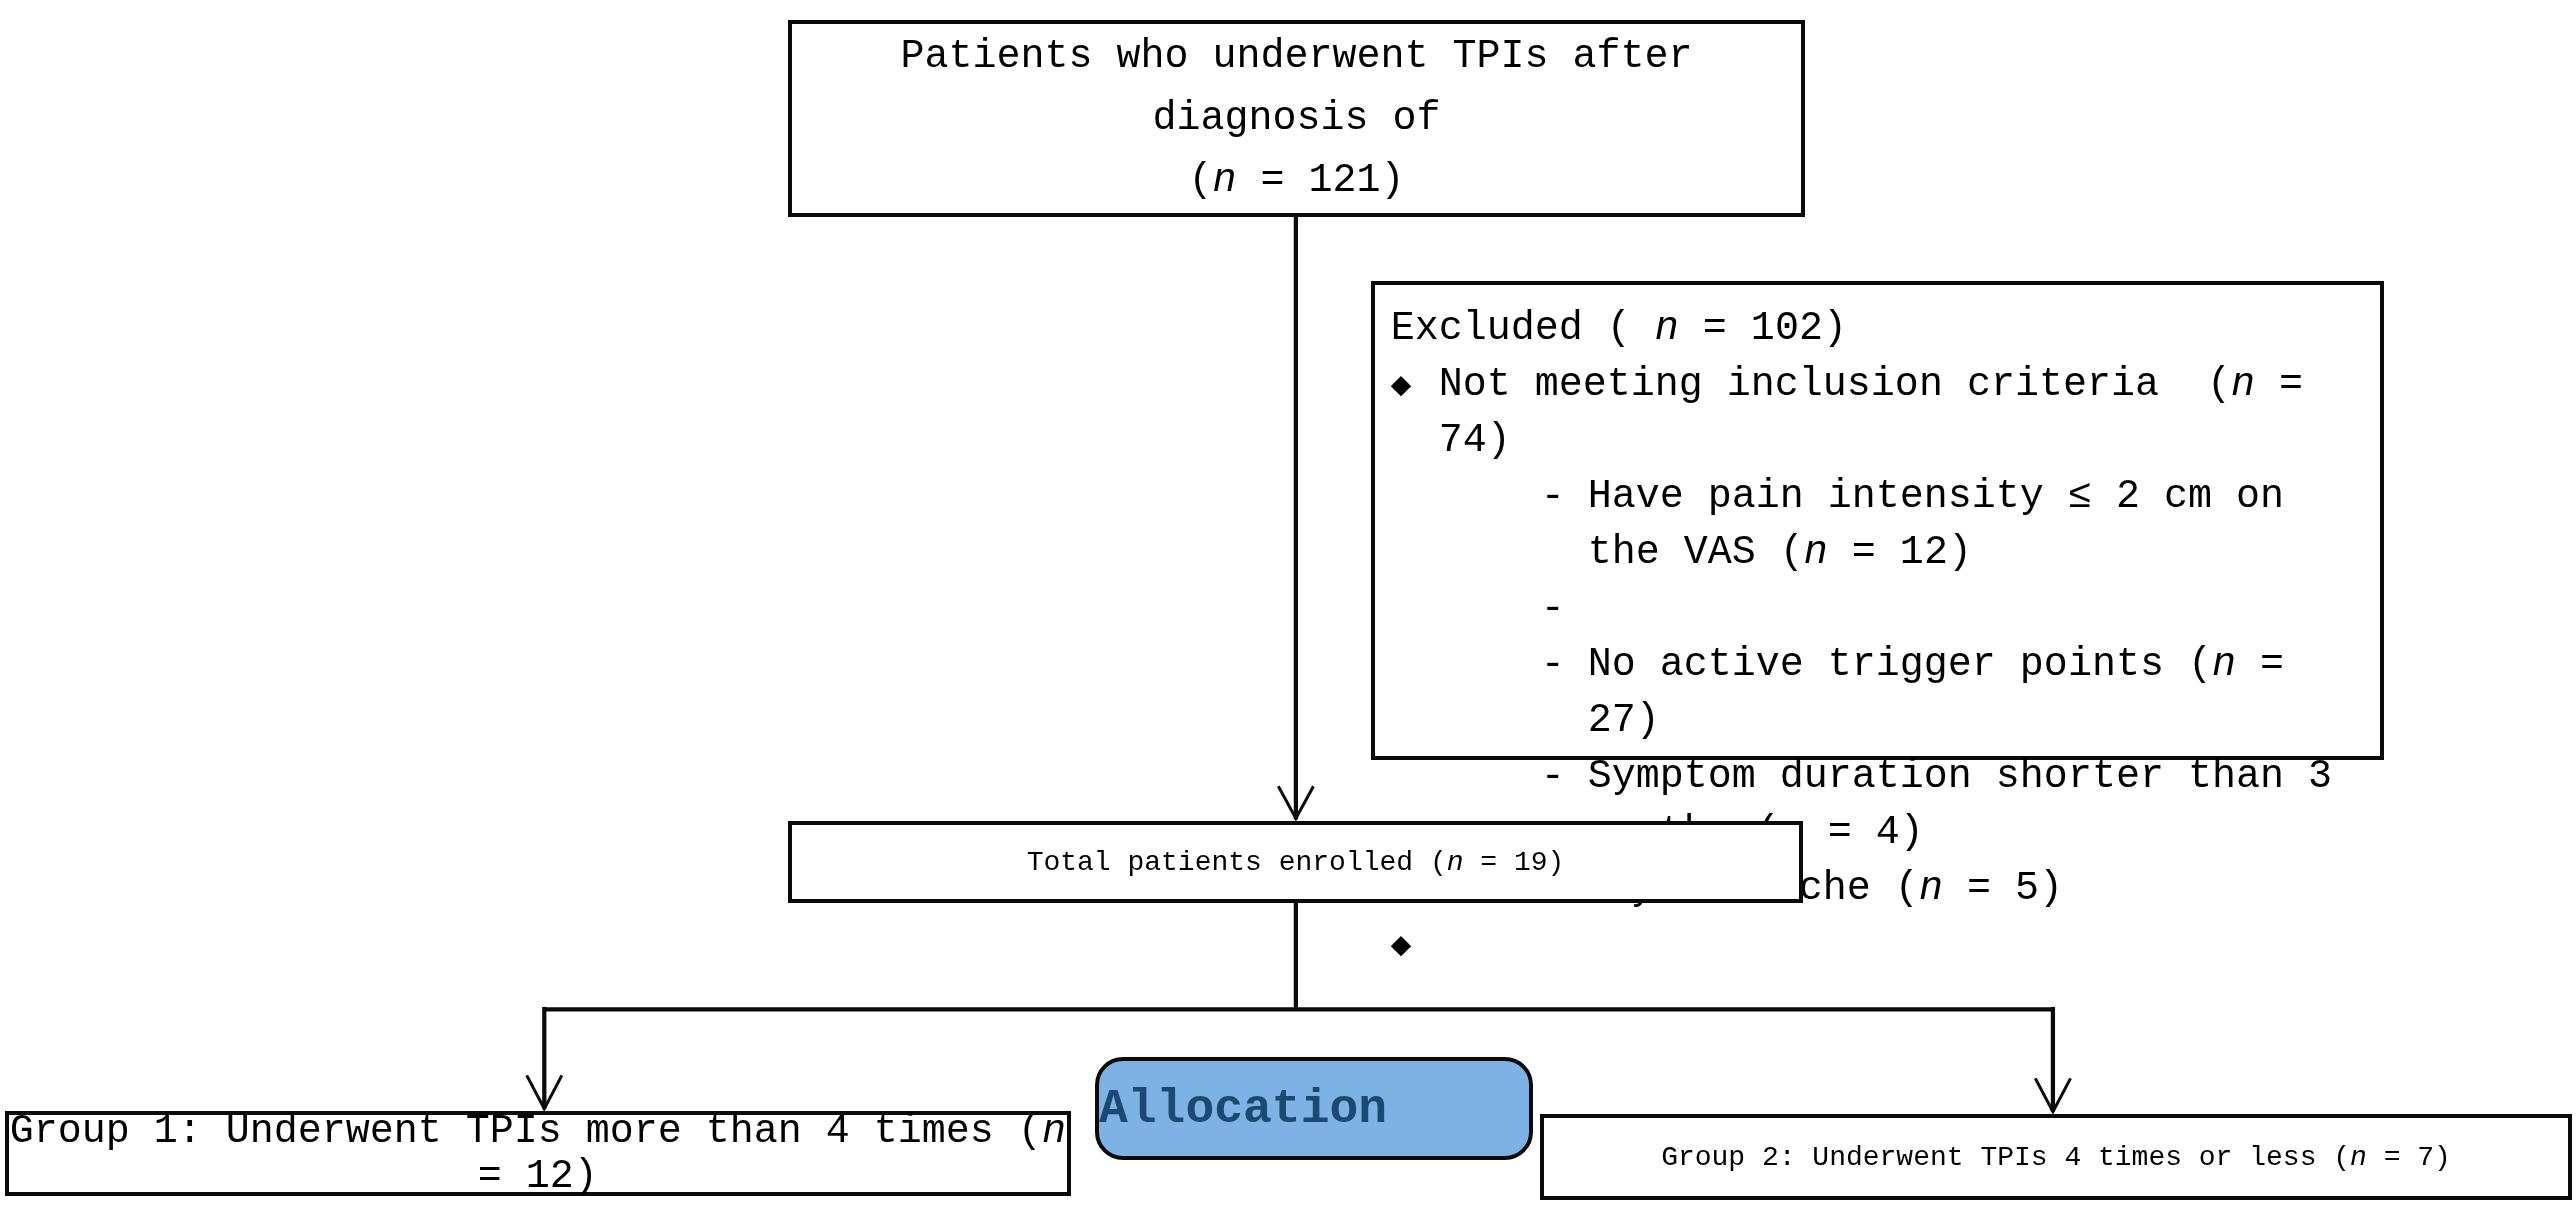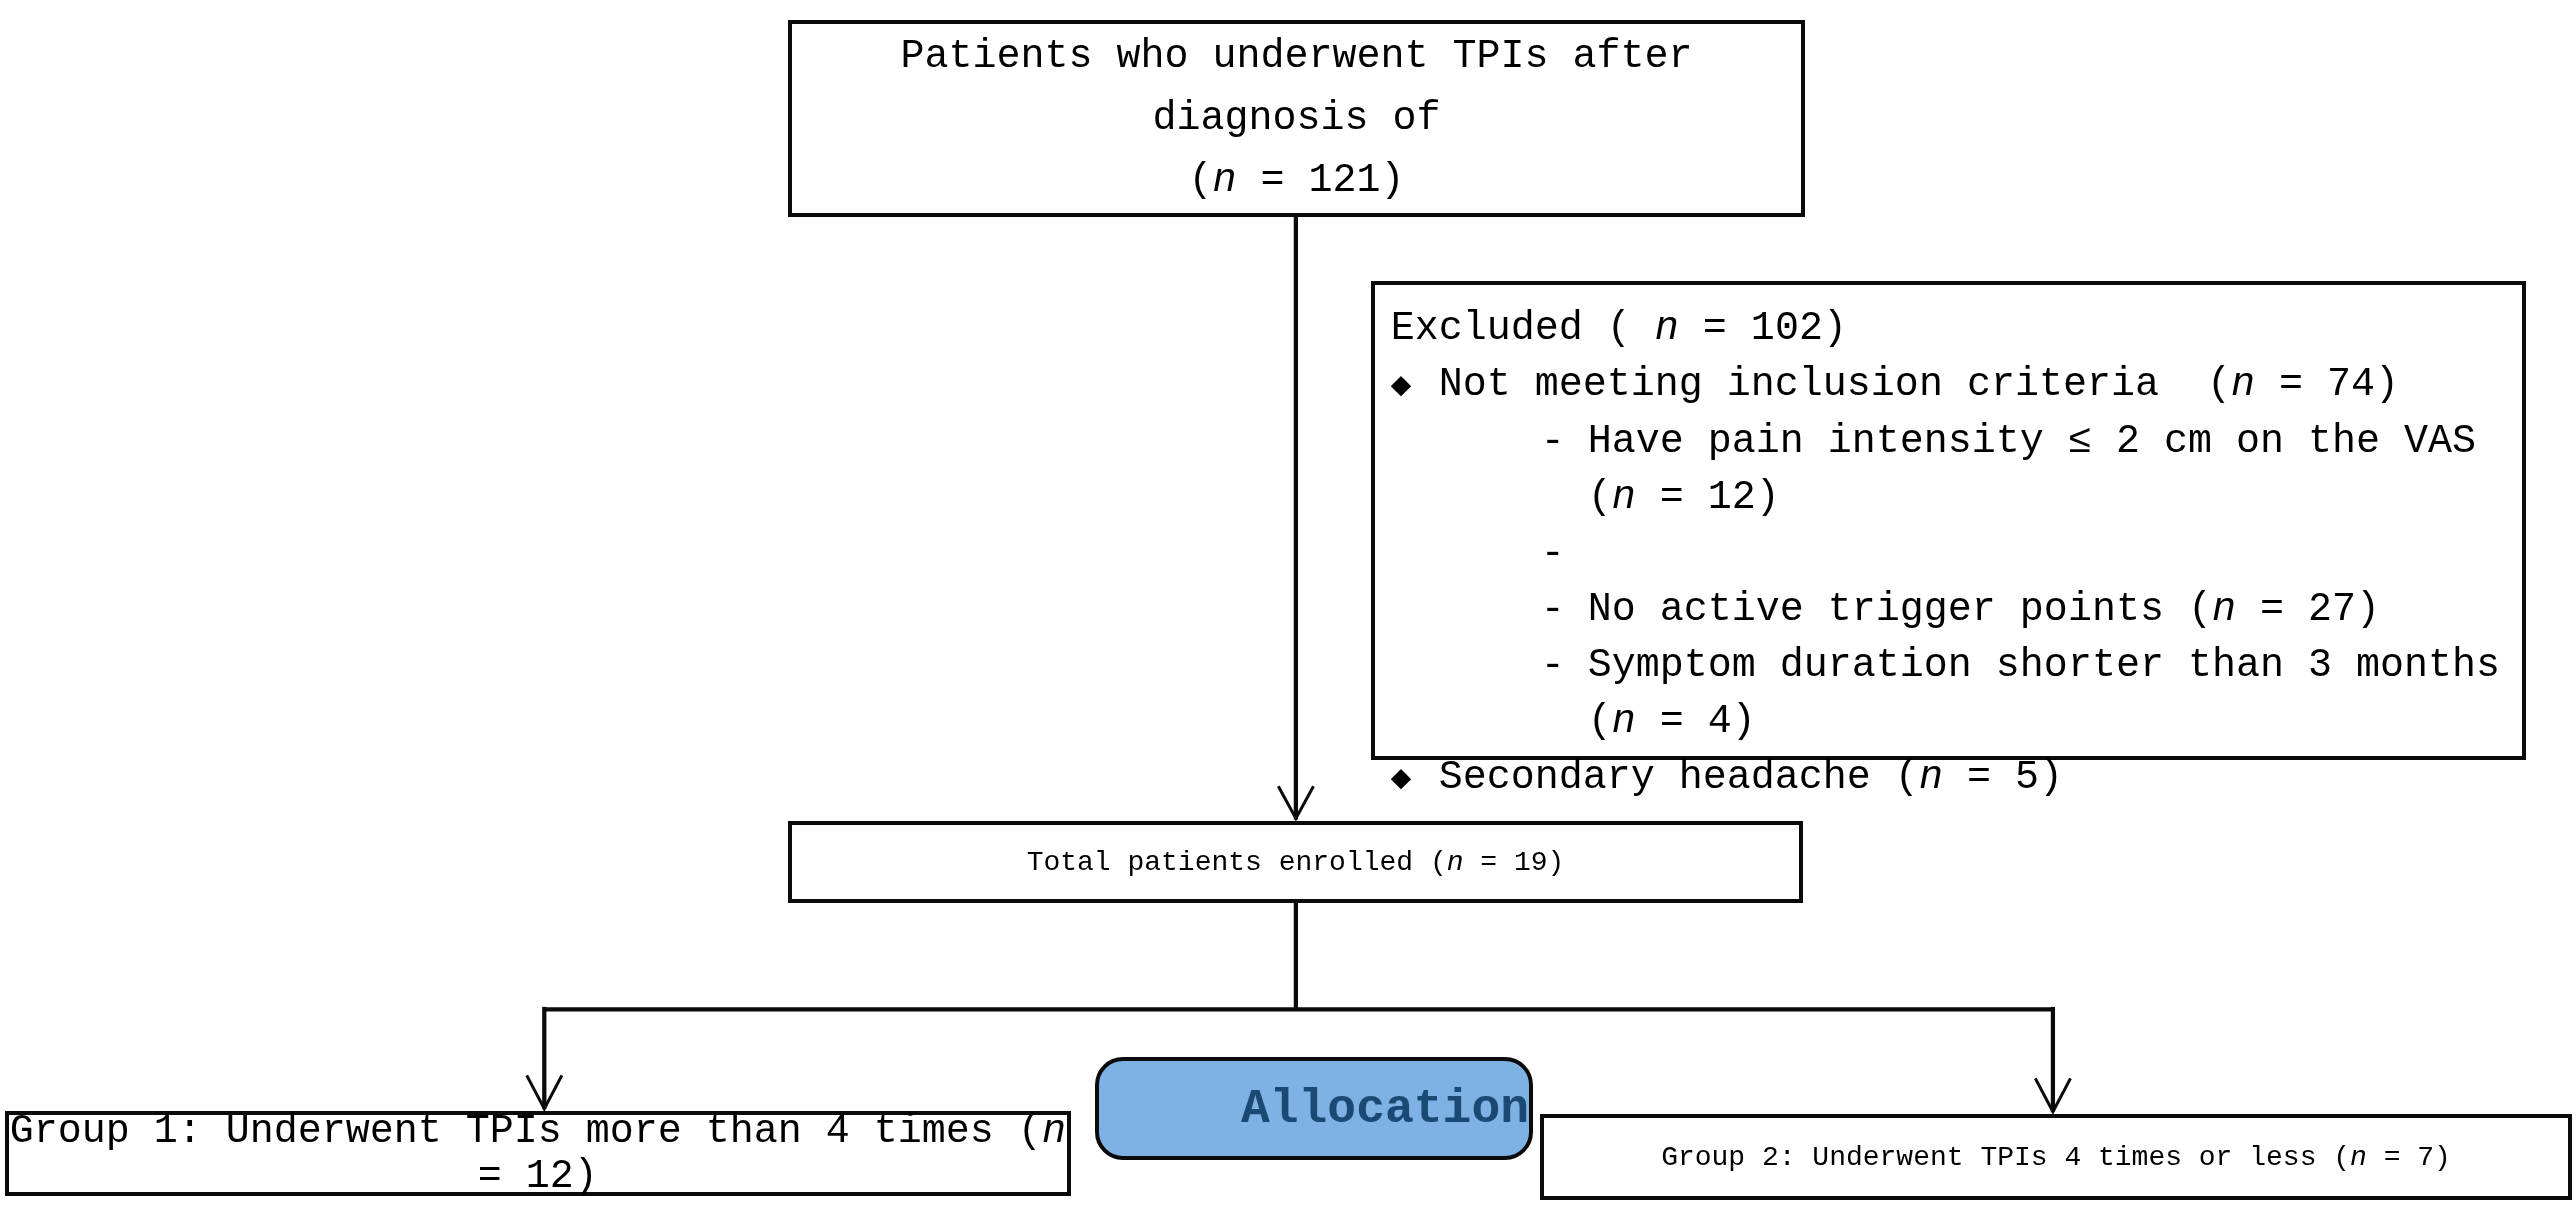--- a/index.html
+++ b/index.html
@@ -9,34 +9,34 @@
   #canvas { position:relative; width:2576px; height:1224px; background:#fff;font-family:Liberation Mono, monospace; }
 
   .box { position:absolute; border:4.2px solid #0a0a0a; background:#fff; }
   .center-box { display:flex; align-items:center; justify-content:center;
                 text-align:center; flex-direction:column; }
   .line, .item-text, .single-line, .excl-title { white-space:pre-wrap; }
 
   #top-box { left:788px; top:20px; width:1017px; height:197px;
              border-width:4.8px; font-size:40px; line-height:62px; }
 
-  #excluded-box { left:1371px; top:281px; width:1155px; height:479px;
+  #excluded-box { left:1371px; top:281px; width:1013px; height:479px;
                   font-size:40px; line-height:56px; padding:15.8px 11px 0 15.8px; }
   .excl-row { display:flex; align-items:baseline; }
   .excl-row .bullet { flex:0 0 auto; }
   .excl-row.lvl1 .bullet { width:48px; font-size:34px; }
   .excl-row.lvl2 { padding-left:150px; }
   .excl-row.lvl2 .bullet { width:47px; font-size:40px; }
 
   #enrolled-box { left:788px; top:821px; width:1015px; height:82px;
                   font-size:28px; }
 
   #allocation-badge { position:absolute; left:1095px; top:1057px; width:438px;
                       height:103px; border:4.8px solid #0b0b0b; border-radius:28px;
-                      display:flex; align-items:center; justify-content:flex-end;
+                      display:flex; align-items:center; justify-content:flex-start;
                       font-size:48px; font-weight:bold; }
 
   #group1-box { left:4.8px;    top:1111px; width:1066px; height:85px; font-size:40px; }
   #group2-box { left:1540px; top:1114px; width:1032px; height:86px; font-size:28px; }
 
   #connector-layer { position:absolute; left:0; top:0; width:2576px; height:1224px; }
   #connector-layer line, #connector-layer polyline { stroke:#0a0a0a; fill:none; }
   .flow-line { stroke-width:7; }
   .arrow-head { stroke-width:5; }
   i { font-style:italic; }

